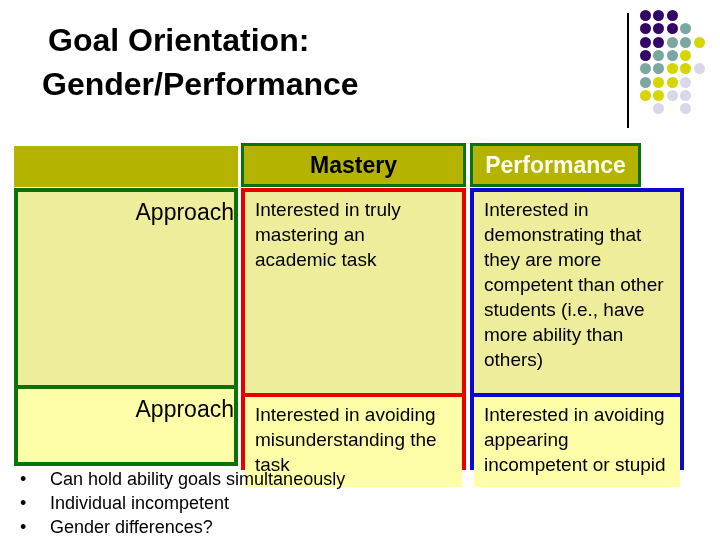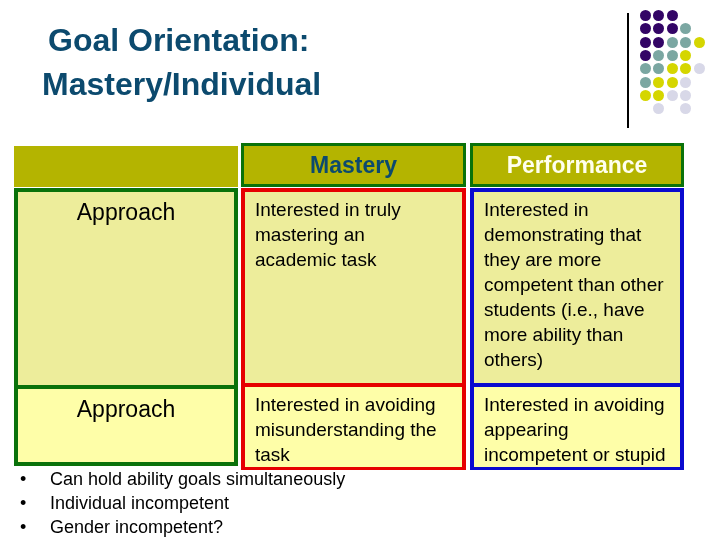--- a/index.html
+++ b/index.html
@@ -12,46 +12,46 @@
 
   
   .vline{position:absolute;left:627px;top:13px;width:2px;height:115px;background:#000000;}
   .dots{position:absolute;left:640px;top:10px;width:70px;height:118px;}
   .dot{position:absolute;width:11px;height:11px;border-radius:50%;}
 
   
   .hdr{position:absolute;box-sizing:border-box;text-align:center;font-weight:bold;font-size:23px;}
   .hdr-empty{left:14px;top:146px;width:224px;height:41px;}
   .hdr-mastery{left:241px;top:143px;width:225px;height:44px;line-height:38px;}
-  .hdr-performance{left:470px;top:143px;width:214px;height:44px;line-height:38px;}
+  .hdr-performance{left:470px;top:143px;width:171px;height:44px;line-height:38px;}
 
   
   .col{position:absolute;box-sizing:border-box;display:flex;flex-direction:column;}
   .col-labels{left:14px;top:188px;width:224px;height:278px;}
   .col-mastery{left:241px;top:188px;width:225px;height:282px;}
   .col-performance{left:470px;top:188px;width:214px;height:282px;}
   .cell-top{flex:0 0 186px;}
   .divider{flex:0 0 4px;}
   .cell-bottom{flex:1 1 auto;}
-  .label-cell{text-align:center;font-size:23px;padding-top:7px;color:#000;}
-  .body-cell{font-size:19px;line-height:25px;color:#000;padding:5px 6px 0 10px;white-space:pre-line;}
+  .label-cell{text-align:right;font-size:23px;padding-top:7px;color:#000;}
+  .body-cell{font-size:19px;line-height:25px;color:#000;padding:5px 6px 10px 10px;white-space:pre-line;}
 
   
   .bullets{position:absolute;left:16px;top:467px;font-size:18px;line-height:24px;color:#000;}
   .bullet-item{display:flex;}
   .bullet-marker{width:30px;flex:0 0 30px;text-align:left;padding-left:4px;}
 </style>
 </head>
 <body>
 
 <div class="slide">
 
-  <div class="title" id="title" style="color: #0c4a6e;">
+  <div class="title" id="title" style="color: #000000;">
     <div class="line1">Goal Orientation:</div>
-    <div class="line2">Mastery/Individual</div>
+    <div class="line2">Gender/Performance</div>
   </div>
 
   <div class="vline"></div>
   <div class="dots" id="dots">
       <div class="dot" style="left: 0px; top: 0px; background: rgb(51, 5, 102);"></div>
       <div class="dot" style="left: 13px; top: 0px; background: rgb(51, 5, 102);"></div>
       <div class="dot" style="left: 27px; top: 0px; background: rgb(51, 5, 102);"></div>
       <div class="dot" style="left: 0px; top: 13px; background: rgb(51, 5, 102);"></div>
       <div class="dot" style="left: 13px; top: 13px; background: rgb(51, 5, 102);"></div>
       <div class="dot" style="left: 27px; top: 13px; background: rgb(51, 5, 102);"></div>
@@ -76,21 +76,21 @@
       <div class="dot" style="left: 40px; top: 67px; background: rgb(216, 216, 232);"></div>
       <div class="dot" style="left: 0px; top: 80px; background: rgb(213, 214, 0);"></div>
       <div class="dot" style="left: 13px; top: 80px; background: rgb(213, 214, 0);"></div>
       <div class="dot" style="left: 27px; top: 80px; background: rgb(216, 216, 232);"></div>
       <div class="dot" style="left: 40px; top: 80px; background: rgb(216, 216, 232);"></div>
       <div class="dot" style="left: 13px; top: 93px; background: rgb(216, 216, 232);"></div>
       <div class="dot" style="left: 40px; top: 93px; background: rgb(216, 216, 232);"></div>
     </div>
 
   <div class="hdr hdr-empty" id="hdrEmpty" style="background: rgb(180, 180, 0);"></div>
-  <div class="hdr hdr-mastery" id="hdrMastery" style="background: rgb(180, 180, 0); color: #0c4a6e; border: 3px solid rgb(10, 114, 10);">
+  <div class="hdr hdr-mastery" id="hdrMastery" style="background: rgb(180, 180, 0); color: #000000; border: 3px solid rgb(10, 114, 10);">
     <span>Mastery</span>
   </div>
   <div class="hdr hdr-performance" id="hdrPerformance" style="background: rgb(180, 180, 0); color: rgb(255, 255, 238); border: 3px solid rgb(10, 114, 10);">
     <span>Performance</span>
   </div>
 
   <div class="col col-labels" id="colLabels" style="border: 4px solid rgb(10, 114, 10);">
     <div class="cell-top label-cell" style="background: rgb(237, 237, 155);">Approach</div>
     <div class="divider" style="background: rgb(10, 114, 10);"></div>
     <div class="cell-bottom label-cell" style="background: rgb(254, 254, 168);">Approach</div>
@@ -124,17 +124,17 @@
     <div class="bullet-item">
       <span class="bullet-marker">•</span>
       <span>Can hold ability goals simultaneously</span>
     </div>
     <div class="bullet-item">
       <span class="bullet-marker">•</span>
       <span>Individual incompetent</span>
     </div>
     <div class="bullet-item">
       <span class="bullet-marker">•</span>
-      <span>Gender incompetent?</span>
+      <span>Gender differences?</span>
     </div>
   </div>
 
 </div>
 
 </body></html>

